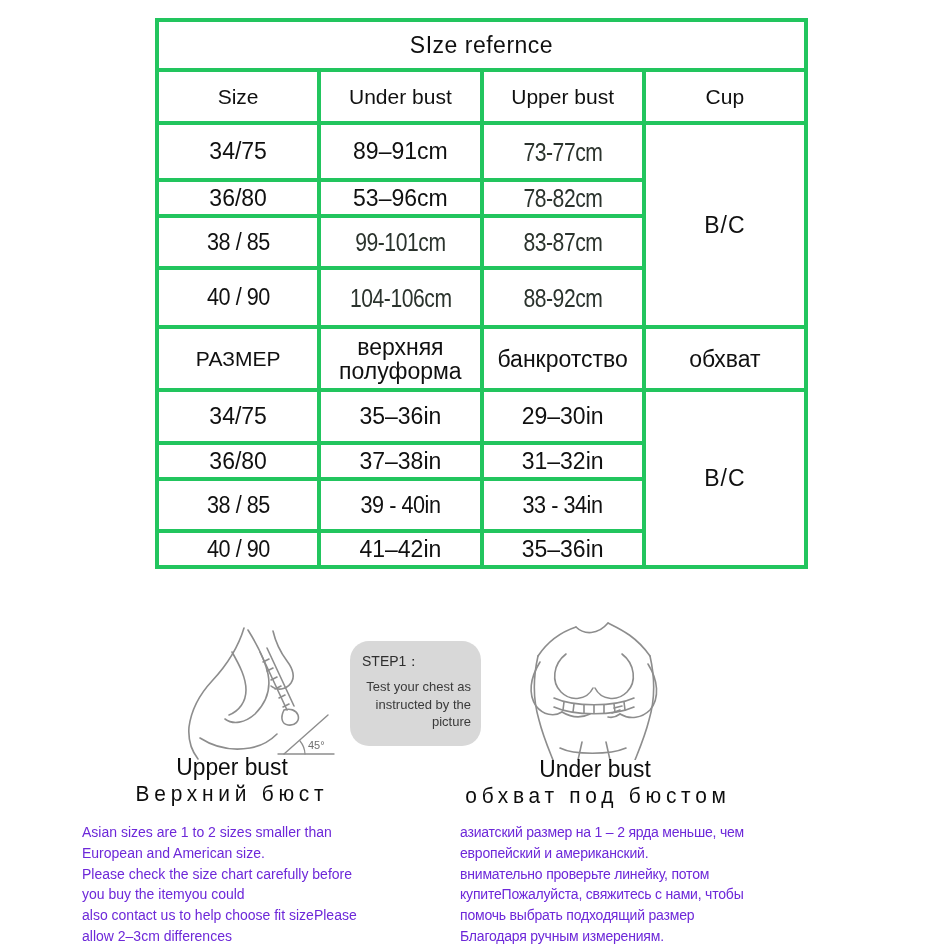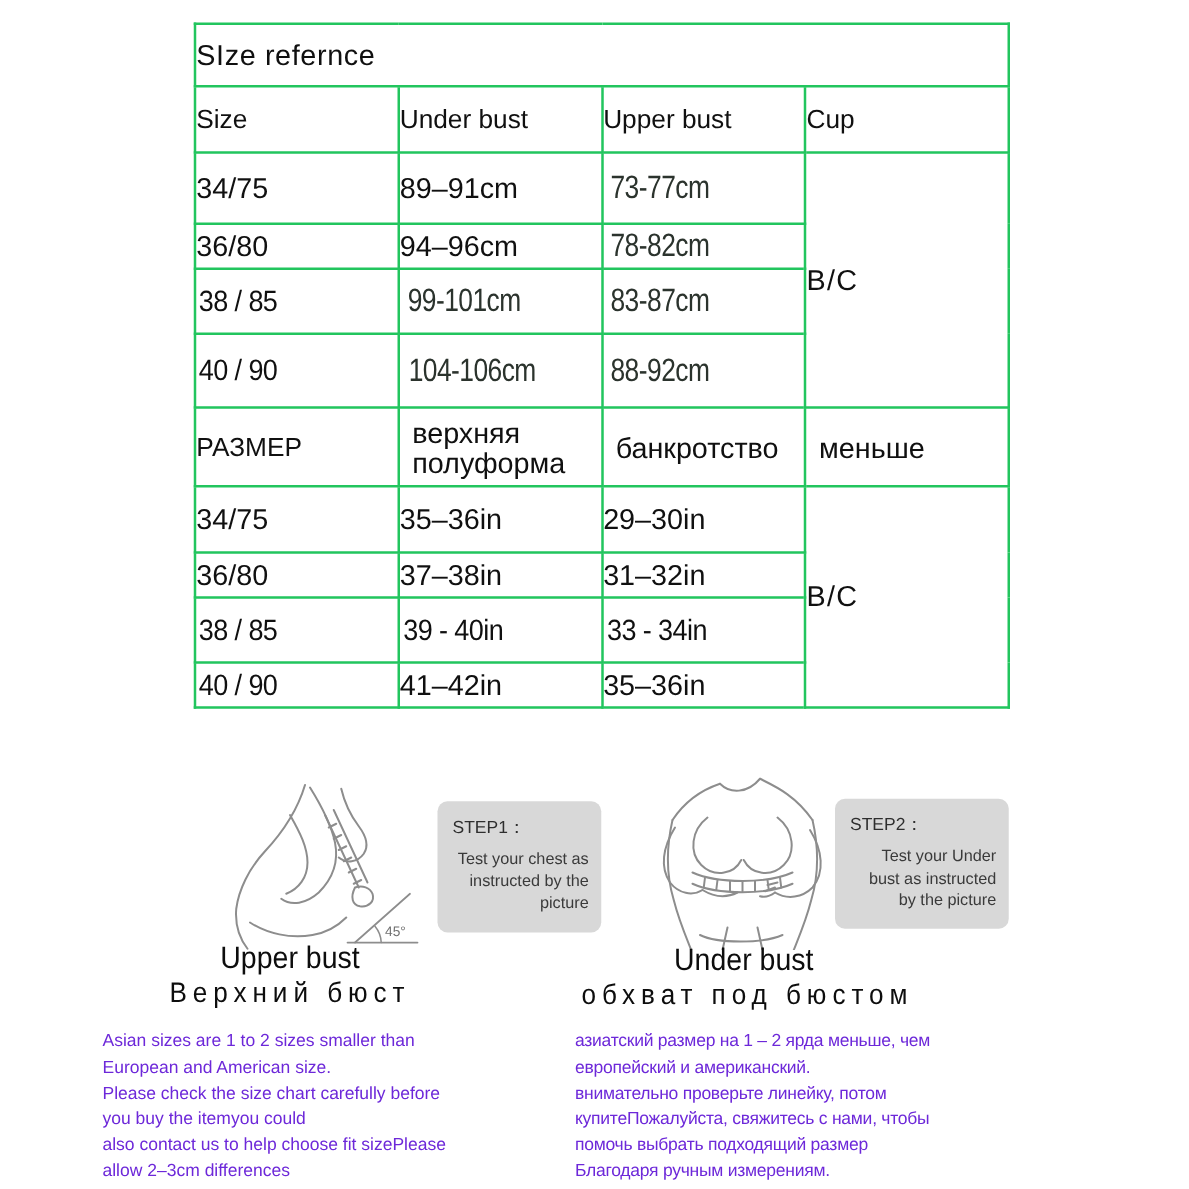--- a/index.html
+++ b/index.html
@@ -10,22 +10,22 @@
     background: #ffffff; overflow: hidden;
   }
 
   
   table.size-table {
     position: absolute; left: 155px; top: 18px; width: 653px;
     border-collapse: collapse; table-layout: fixed;
     background: #fff;
   }
   table.size-table td {
-    border: 2px solid #22c55e;
-    text-align: left; vertical-align: middle;
+    border: 4px solid #22c55e;
+    text-align: center; vertical-align: middle;
     font-size: 23px; color: #101010;
     overflow: hidden;
   }
   td.title-cell { font-size: 37px; letter-spacing: 0.5px; height: 50px; }
   tr.r-head td { font-size: 21px; height: 53px; margin-top: 40px; }
   tr.h57 { height: 57px; } tr.h51 { height: 36px; } tr.h52 { height: 52px; }
   tr.h59 { height: 59px; } tr.h63 { height: 63px; } tr.h53 { height: 53px; }
   td.ru-head { font-size: 20px; line-height: 24px; padding: 0 10px; border-radius: 20px; }
   td.cup-cell { font-size: 42px; letter-spacing: 1px; }
   .cell { display: inline-block; }
@@ -33,21 +33,21 @@
     transform: scale(0.88, 1.08);
     color: #2b332d; letter-spacing: -0.5px; font-size: 24px;
   }
   .cell.semi-narrow { transform: scale(0.94, 1.02); letter-spacing: -0.5px; }
 
   
   .fig { position: absolute; }
   .fig svg { display: block; }
 
   .step-box {
-    position: absolute; background: #d8d8d8; border-radius: 8px;
+    position: absolute; background: #d8d8d8; border-radius: 19px;
     padding: 12px 10px 10px 12px; color: #333;
   }
   .step-label { font-size: 14px; margin-bottom: 7px; color: #2e2e2e; }
   .step-text { font-size: 13px; line-height: 17.5px; color: #3a3a3a; text-align: right; }
 
   .cap-en { position: absolute; font-size: 24px; color: #0d0d0d; text-align: center;
             transform: scale(0.95, 1.03); }
   .cap-ru { position: absolute; font-size: 22px; color: #0d0d0d; text-align: center;
             letter-spacing: 5px; transform: scale(0.95, 1.03); }
 
@@ -78,38 +78,38 @@
       <td><span class="cell">Cup</span></td>
     </tr>
     <tr class="h57">
       <td><span class="cell">34/75</span></td>
       <td><span class="cell">89–91cm</span></td>
       <td><span class="cell narrow">73-77cm</span></td>
       <td rowspan="4" class="cup-cell"><span class="cell">B/C</span></td>
     </tr>
     <tr class="h51">
       <td><span class="cell">36/80</span></td>
-      <td><span class="cell">94–96cm</span></td>
+      <td><span class="cell">53–96cm</span></td>
       <td><span class="cell narrow">78-82cm</span></td>
     </tr>
     <tr class="h52">
       <td><span class="cell semi-narrow">38 / 85</span></td>
       <td><span class="cell narrow">99-101cm</span></td>
       <td><span class="cell narrow">83-87cm</span></td>
     </tr>
     <tr class="h59">
       <td><span class="cell semi-narrow">40 / 90</span></td>
       <td><span class="cell narrow">104-106cm</span></td>
       <td><span class="cell narrow">88-92cm</span></td>
     </tr>
     <tr class="h63">
       <td><span class="cell" style="font-size:21px">РАЗМЕР</span></td>
       <td class="ru-head"><span>верхняя полуформа</span></td>
       <td class="ru-head"><span>банкротство</span></td>
-      <td class="ru-head"><span>меньше</span></td>
+      <td class="ru-head"><span>обхват</span></td>
     </tr>
     <tr class="h53">
       <td><span class="cell">34/75</span></td>
       <td><span class="cell">35–36in</span></td>
       <td><span class="cell">29–30in</span></td>
       <td rowspan="4" class="cup-cell"><span class="cell">B/C</span></td>
     </tr>
     <tr class="h51">
       <td><span class="cell">36/80</span></td>
       <td><span class="cell">37–38in</span></td>
@@ -183,24 +183,20 @@
       <path d="M46,92 C56,98 66,98 74,94"></path>
 
       <path d="M132,44 C142,60 144,78 134,90 C126,98 114,100 104,94"></path>
       <path d="M104,94 C100,97 96,98 92,97 M104,90 L96,93 M106,86 L98,88"></path>
 
       <path d="M44,128 C58,135 94,135 110,128"></path>
       <path d="M66,122 L62,140 M90,122 L94,140"></path>
     </svg>
   </div>
 
-  <div class="step-box" style="left:668px; top:639px; width:139px; height:104px;">
-    <div class="step-label">STEP2：</div>
-    <div class="step-text">Test your Under bust as instructed by the picture</div>
-  </div>
 
   <div class="cap-en" style="left:510px; top:755px; width:170px;">Under bust</div>
   <div class="cap-ru" style="left:448px; top:783px; width:300px;">обхват под бюстом</div>
 
   <div class="notes notes-en">Asian sizes are 1 to 2 sizes smaller than
 European and American size.
 Please check the size chart carefully before
 you buy the itemyou could
 also contact us to help choose fit sizePlease
 allow 2–3cm differences</div>

